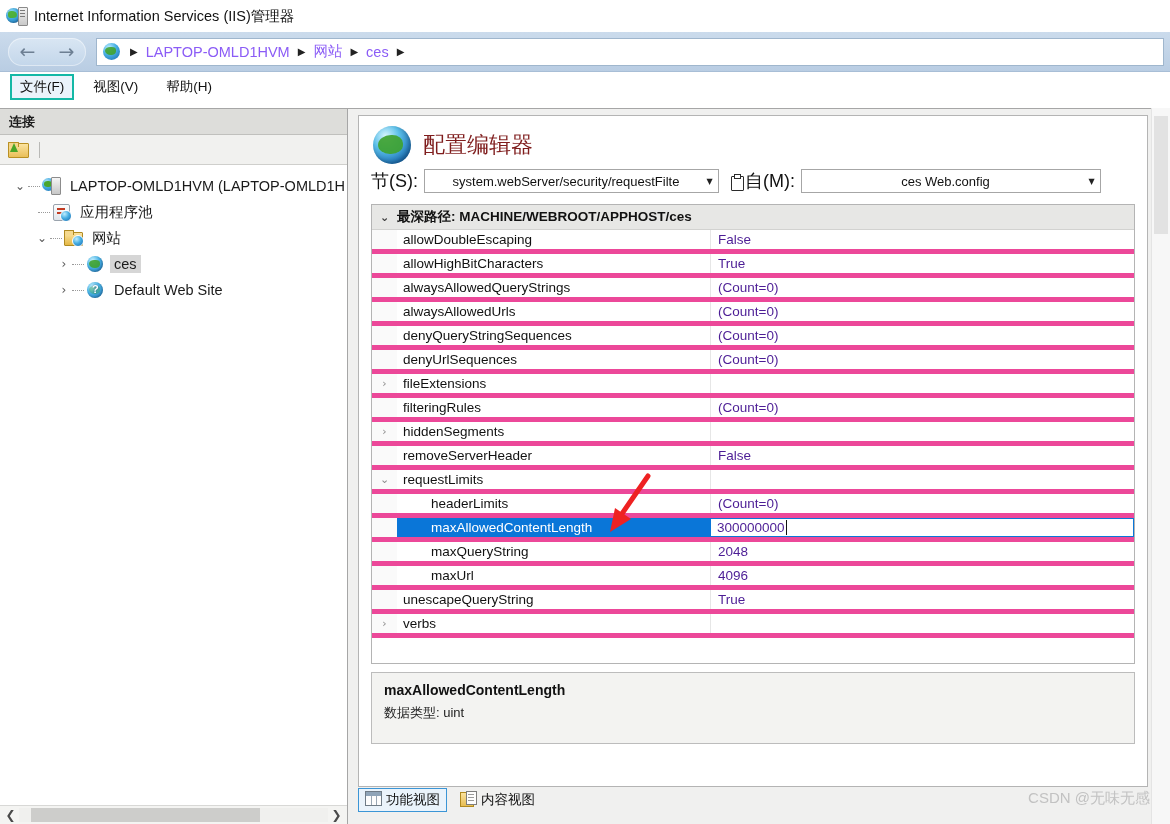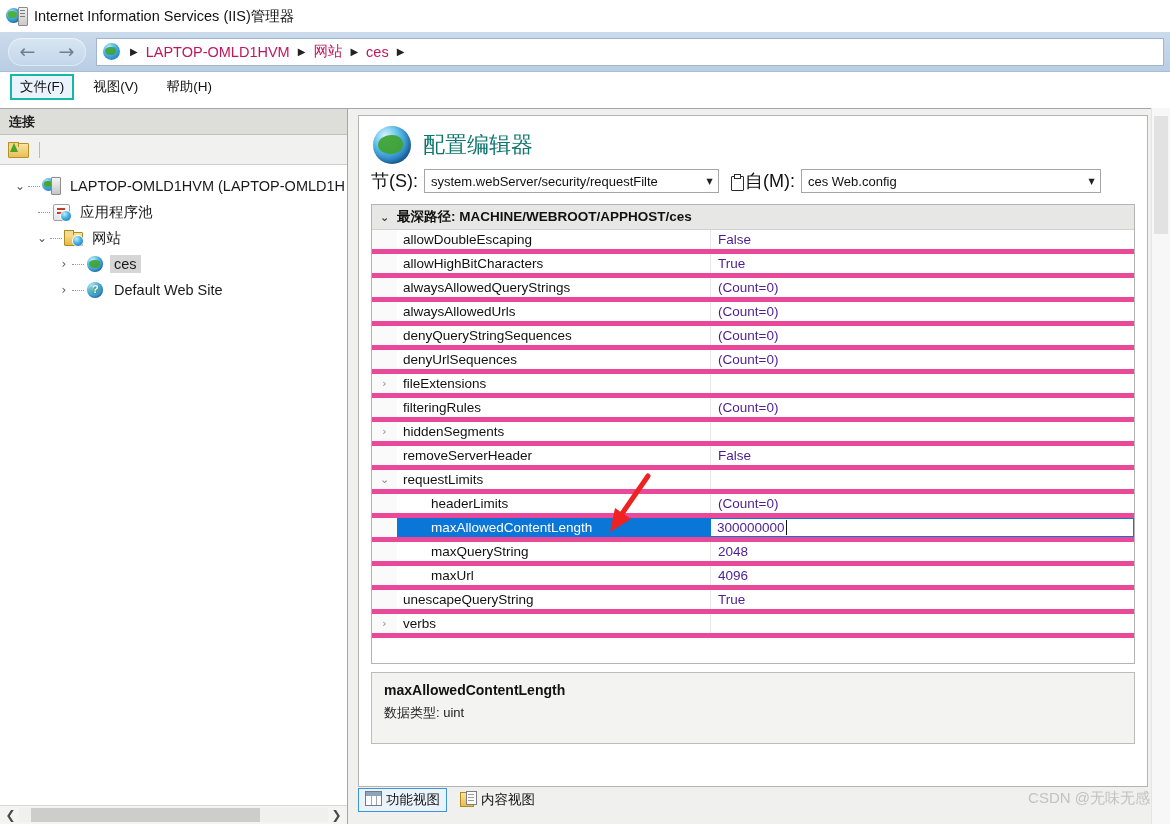--- a/index.html
+++ b/index.html
@@ -112,21 +112,21 @@
     opacity:.9;
   }
   .crumb-sep {
     color: #222;
     font-size: 10px;
     padding: 0 8px;
     line-height: 1;
   }
   .crumb-text {
     font-size: 14.5px;
-    color: #be185d;
+    color: #8b5cf6;
     white-space: nowrap;
     text-align: center;
   }
 
   
   .menubar {
     height: 30px;
     display: flex;
     align-items: center;
     background: #ffffff;
@@ -357,21 +357,21 @@
     position: relative;
     background: radial-gradient(circle at 33% 26%, #d7f5ff 0%, #5cc0ea 35%, #1b6fb4 78%, #0d4d85 100%);
     box-shadow: inset -2px -2px 4px rgba(0,0,0,.25);
   }
   .ce-globe:after {
     content:""; position:absolute; left:5px; top:9px; width:25px; height:19px;
     background:#3fa230; border-radius: 55% 45% 50% 50%; opacity:.92;
   }
   .ce-title {
     font-size: 22px;
-    color: #0f766e;
+    color: #7f1d1d;
     white-space: nowrap;
   }
   .ce-bar {
     display: flex;
     align-items: center;
     height: 26px;
     margin: 2px 0 10px 0;
   }
   .ce-label {
     font-size: 18px;
@@ -399,20 +399,21 @@
     align-items: center;
     box-sizing: border-box;
     font-size: 13px;
   }
   .combo .val {
     flex: 1;
     padding-left: 6px;
     overflow: hidden;
     white-space: nowrap;
     color: #111;
+    text-align: center;
   }
   .combo .caret {
     width: 17px;
     text-align: center;
     color: #222;
     font-size: 8px;
     font-family: "DejaVu Sans", sans-serif;
     flex: none;
   }
   .combo-section { width: 295px; margin-right: 12px; }

